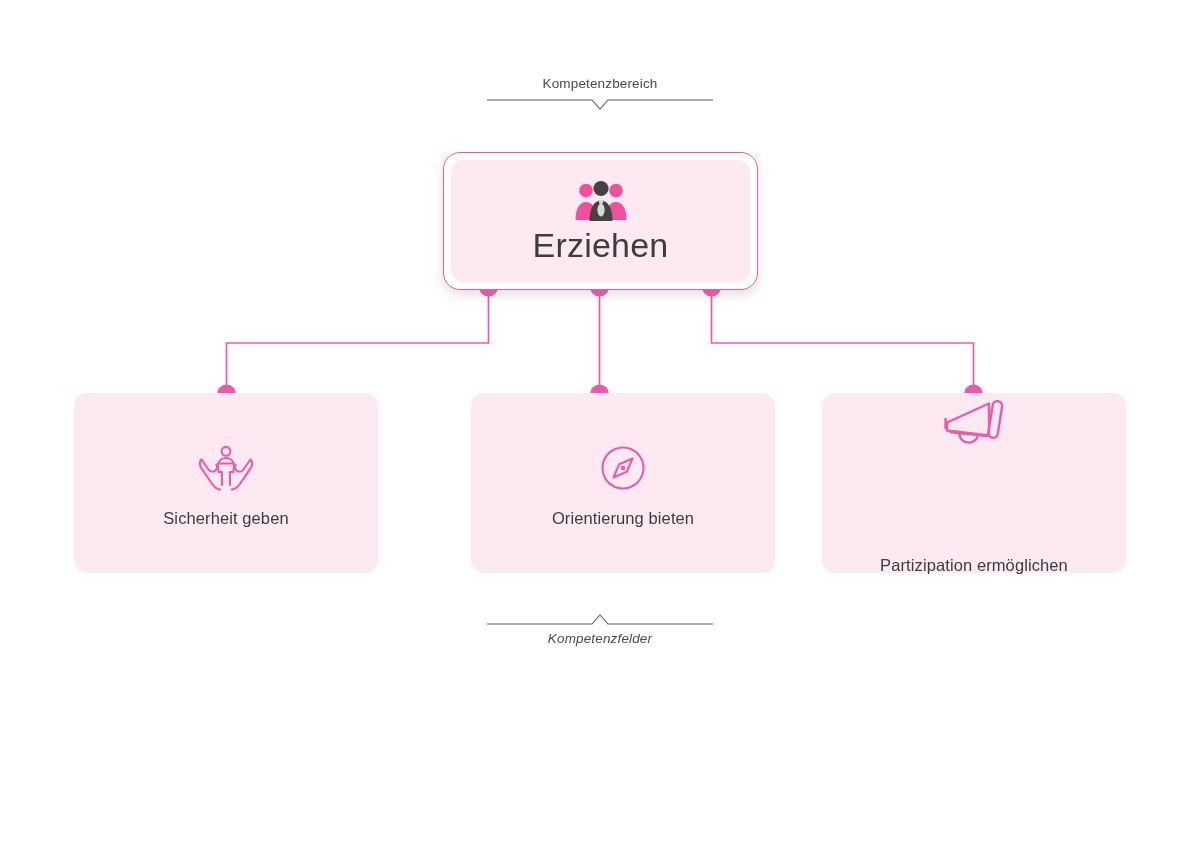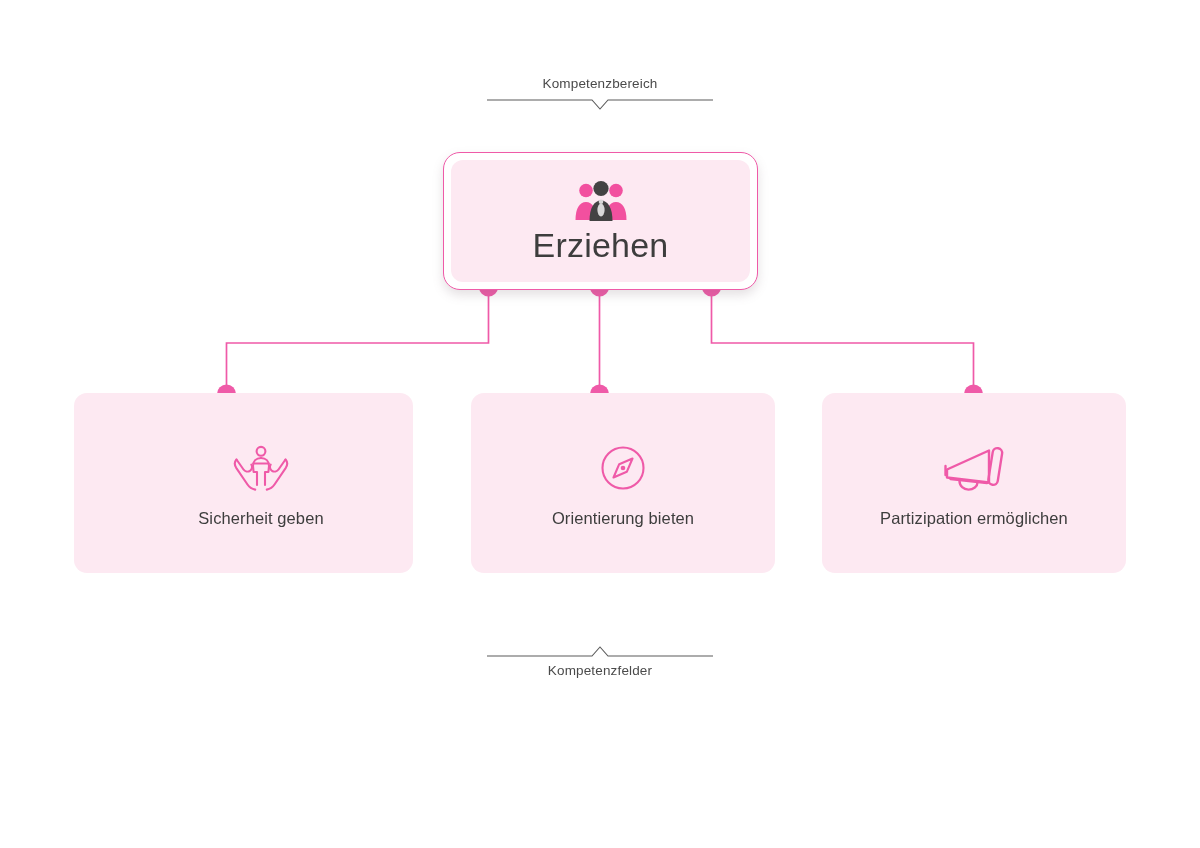--- a/index.html
+++ b/index.html
@@ -31,21 +31,21 @@
   }
   .caption-text { display: block; }
   .caption-rule {
     display: block;
     width: 226px;
     height: 14px;
     margin: 0 auto;
   }
   #caption-top { left: 470px; top: 76px; }
   #caption-top .caption-rule { margin-top: 6px; }
-  #caption-bottom { left: 470px; top: 644px; }
+  #caption-bottom { left: 470px; top: 612px; font-style: italic; }
   #caption-bottom .caption-text { margin-top: 5px; }
 
   
   #connectors {
     position: absolute;
     left: 0; top: 0;
     width: 1200px;
     height: 848px;
     pointer-events: none;
   }
@@ -96,23 +96,23 @@
     top: 393px;
     width: 304px;
     height: 180px;
     border-radius: 13px;
     background: #fde9f2;
     display: flex;
     flex-direction: column;
     align-items: center;
     justify-content: center;
   }
-  #child-card-0 { left: 74px; padding-left: 35px; }
+  #child-card-0 { left: 74px; }
   #child-card-1 { left: 471px; }
-  #child-card-2 { left: 822px; }
+  #child-card-2 { left: 822px; justify-content: space-between; }
   .child-card .card-icon {
     height: 56px;
     display: flex;
     align-items: center;
     justify-content: center;
     margin-bottom: 14px;
   }
   .child-title {
     font-size: 16.5px;
     color: #3d3d3d;

